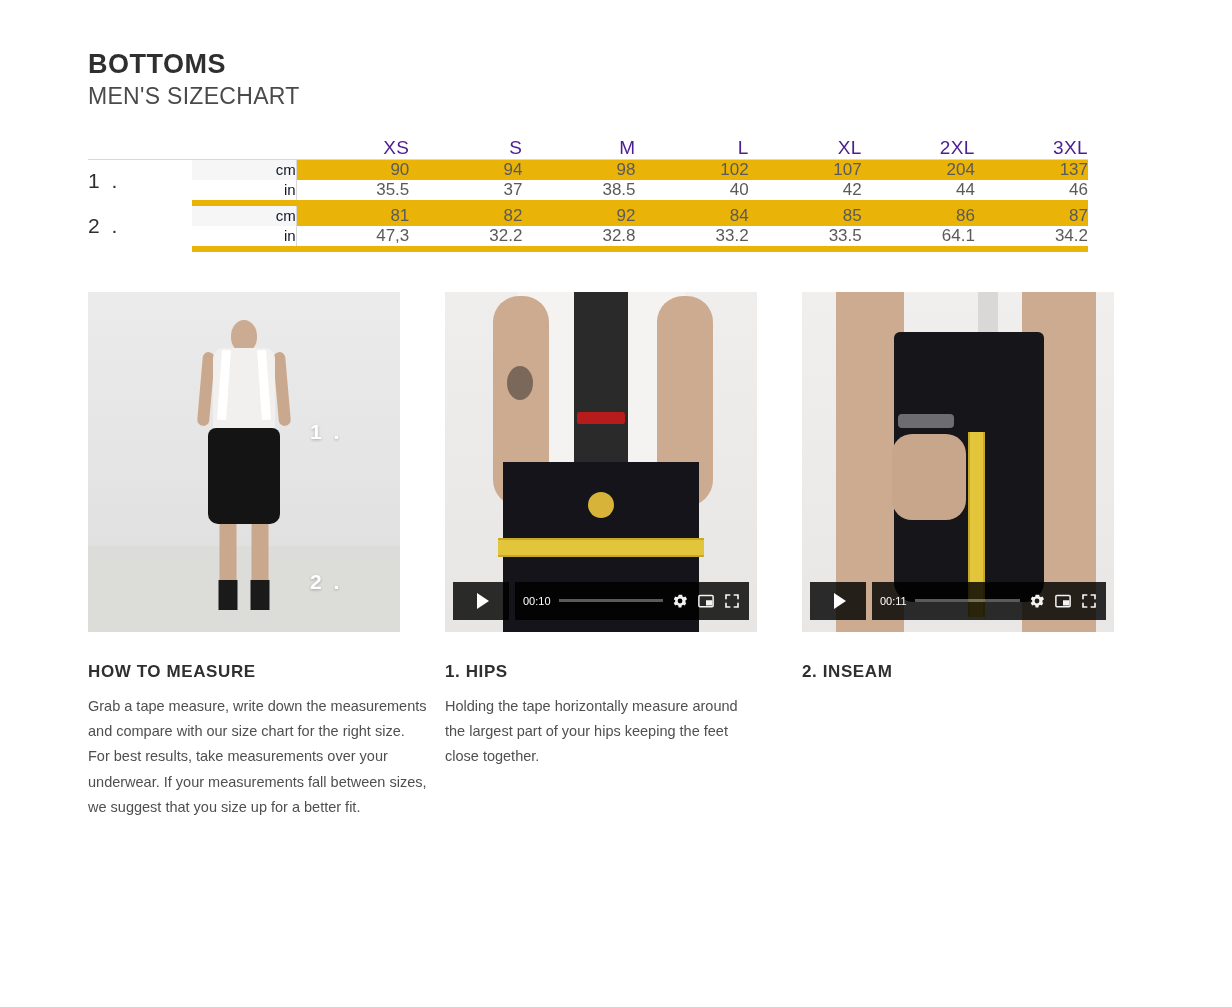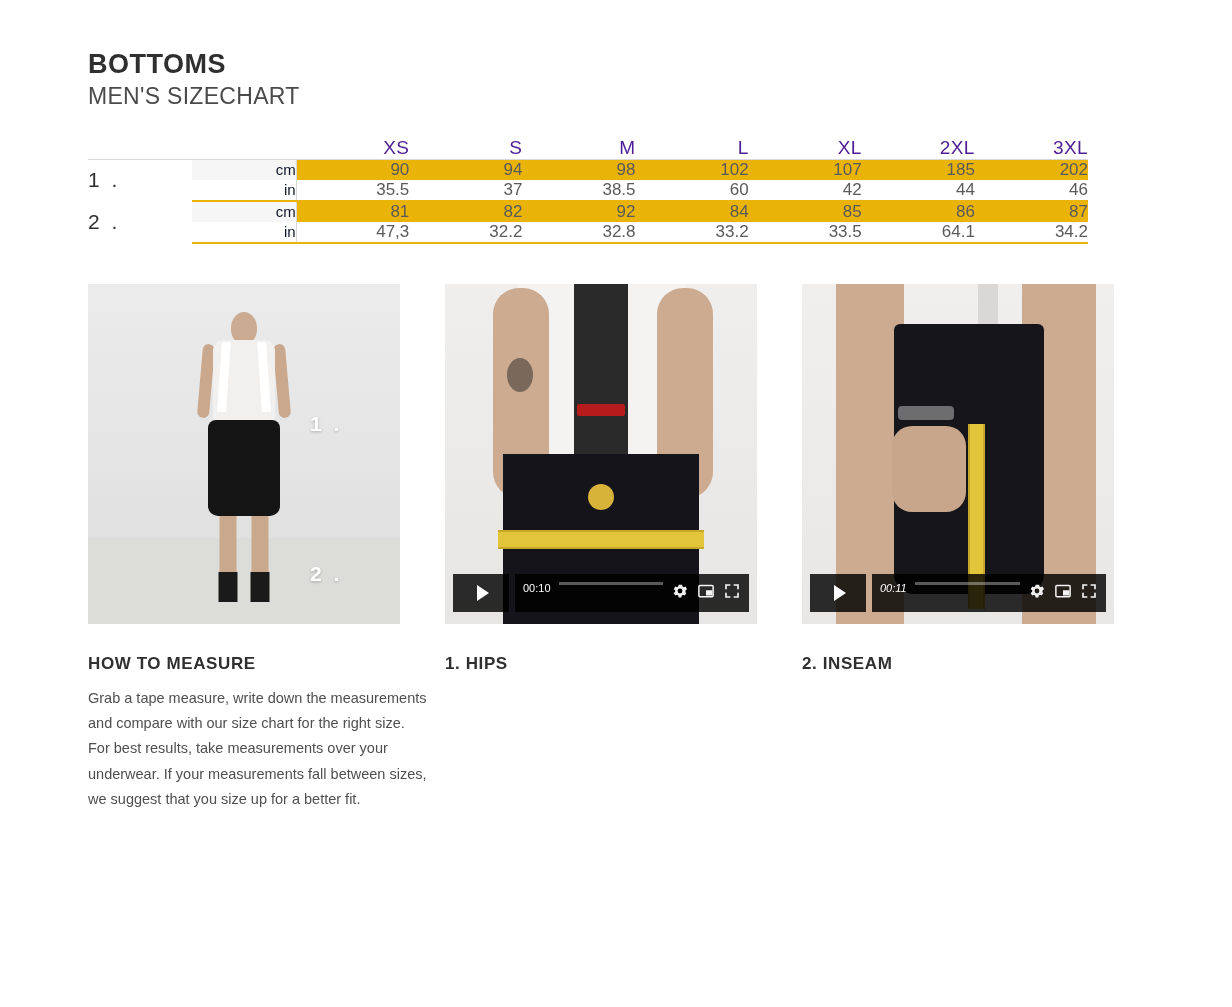--- a/index.html
+++ b/index.html
@@ -83,21 +83,21 @@
   }
   .cell-val {
     text-align: right;
     font-size: 17px;
     color: #5a5a5a;
     padding: 12px 16px 12px 0;
   }
   tr.shade .cell-unit,
   tr.shade .cell-val { background: #eab308; }
   tr.shade .cell-unit { background: #f6f6f6; }
-  .grp-bottom td { border-bottom: 2px solid #eab308; }
+  .grp-bottom td { border-bottom: 6px solid #eab308; }
 
   
   .media-row {
     display: flex;
     gap: 45px;
     margin-top: 40px;
   }
   .media-col { width: 312px; }
   .media-box {
     position: relative;
@@ -139,21 +139,21 @@
   .ph2 .panel { position:absolute; left:50%; transform:translateX(-50%); top:0; width:54px; height:176px; background:#2a2a2a;}
   .ph2 .armL { position:absolute; left:48px; top:4px; width:56px; height:210px; background:#cdab90; border-radius:26px;}
   .ph2 .armR { position:absolute; right:44px; top:4px; width:56px; height:210px; background:#cdab90; border-radius:26px;}
   .ph2 .tattoo { position:absolute; left:62px; top:74px; width:26px; height:34px; background:#5d5248; border-radius:50%; opacity:.75;}
   .ph2 .shortsB { position:absolute; left:50%; transform:translateX(-50%); top:170px; width:196px; height:170px; background:#14141a;}
   .ph2 .tape { position:absolute; left:50%; transform:translateX(-50%); top:246px; width:206px; height:15px; background:#e3c53b; border-top:2px solid #c7a92a; border-bottom:2px solid #c7a92a;}
   .ph2 .logo { position:absolute; left:50%; transform:translateX(-50%); top:200px; width:26px; height:26px; border-radius:50%; background:#d8b33a;}
   .ph2 .badge { position:absolute; left:50%; transform:translateX(-50%); top:120px; width:48px; height:12px; background:#b71c1c; border-radius:2px;}
 
   
-  .ph3 { background: linear-gradient(180deg,#f0efed 0%,#e9e7e5 100%); font-style: italic; }
+  .ph3 { background: linear-gradient(180deg,#f0efed 0%,#e9e7e5 100%); }
   .ph3 .shortsC { position:absolute; left:92px; top:40px; width:150px; height:270px; background:#15151a; border-radius:6px 6px 20px 20px;}
   .ph3 .strap { position:absolute; left:176px; top:0; width:20px; height:58px; background:#d9d8d6;}
   .ph3 .thighL { position:absolute; left:34px; top:0; width:68px; height:340px; background:#cdab90;}
   .ph3 .thighR { position:absolute; right:18px; top:0; width:74px; height:340px; background:#cdab90;}
   .ph3 .hand { position:absolute; left:90px; top:142px; width:74px; height:86px; background:#c8a68c; border-radius:20px;}
   .ph3 .watch { position:absolute; left:96px; top:122px; width:56px; height:14px; background:#6d6d70; border-radius:4px;}
   .ph3 .tapeY { position:absolute; left:166px; top:140px; width:13px; height:185px; background:#e3c53b; border-left:2px solid #c7a92a; border-right:2px solid #c7a92a;}
 
   
   .vbar {
@@ -177,22 +177,22 @@
     border-top: 8px solid transparent;
     border-bottom: 8px solid transparent;
     margin-left: 3px;
   }
   .vmain {
     flex: 1;
     height: 38px;
     background: rgba(0,0,0,0.82);
     margin-left: 6px;
     display: flex;
-    align-items: flex-start;
-    padding: 8px 8px;
+    align-items: center;
+    padding: 0 8px;
     box-sizing: border-box;
     gap: 8px;
   }
   .vtime {
     color: #ffffff;
     font-size: 11px;
     font-family: "Liberation Sans", sans-serif;
     flex: none;
   }
   .vtrack {
@@ -258,29 +258,29 @@
     <tbody>
 
       <tr class="shade">
         <td class="row-num" rowspan="2">1 .</td>
         <td class="cell-unit">cm</td>
         <td class="cell-val">90</td>
         <td class="cell-val">94</td>
         <td class="cell-val">98</td>
         <td class="cell-val">102</td>
         <td class="cell-val">107</td>
-        <td class="cell-val">185</td>
-        <td class="cell-val">202</td>
+        <td class="cell-val">204</td>
+        <td class="cell-val">137</td>
       </tr>
       <tr class="grp-bottom">
         <td class="cell-unit">in</td>
         <td class="cell-val">35.5</td>
         <td class="cell-val">37</td>
         <td class="cell-val">38.5</td>
-        <td class="cell-val">60</td>
+        <td class="cell-val">40</td>
         <td class="cell-val">42</td>
         <td class="cell-val">44</td>
         <td class="cell-val">46</td>
       </tr>
 
       <tr class="shade">
         <td class="row-num" rowspan="2">2 .</td>
         <td class="cell-unit">cm</td>
         <td class="cell-val">81</td>
         <td class="cell-val">82</td>
@@ -354,20 +354,21 @@
                 <rect x="2.5" y="4.5" width="19" height="15" rx="1.5"></rect>
                 <rect x="12" y="11" width="8.5" height="7" fill="#ffffff" stroke="none"></rect>
               </svg>
             <svg class="vicon" viewBox="0 0 24 24" fill="none" stroke="#ffffff" stroke-width="2.2" stroke-linecap="round">
                 <path d="M4 9V4h5M20 9V4h-5M4 15v5h5M20 15v5h-5"></path>
               </svg>
           </div>
         </div>
       </div>
       <div class="cap-title">1. HIPS</div>
+      <div class="cap-body">Holding the tape horizontally measure around the largest part of your hips keeping the feet close together.</div>
     </div>
 
     <div class="media-col">
       <div class="media-box ph3">
         <div class="thighL"></div>
         <div class="thighR"></div>
         <div class="strap"></div>
         <div class="shortsC"></div>
         <div class="tapeY"></div>
         <div class="watch"></div>

